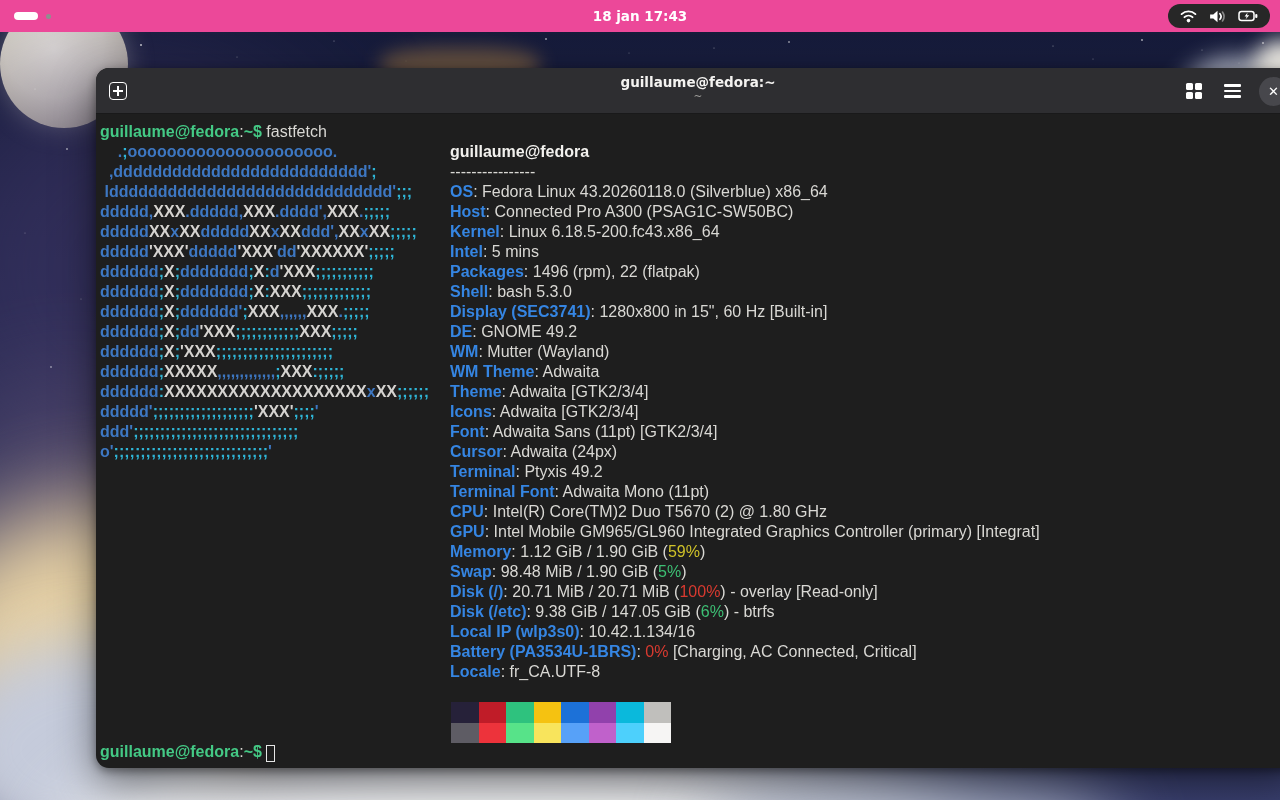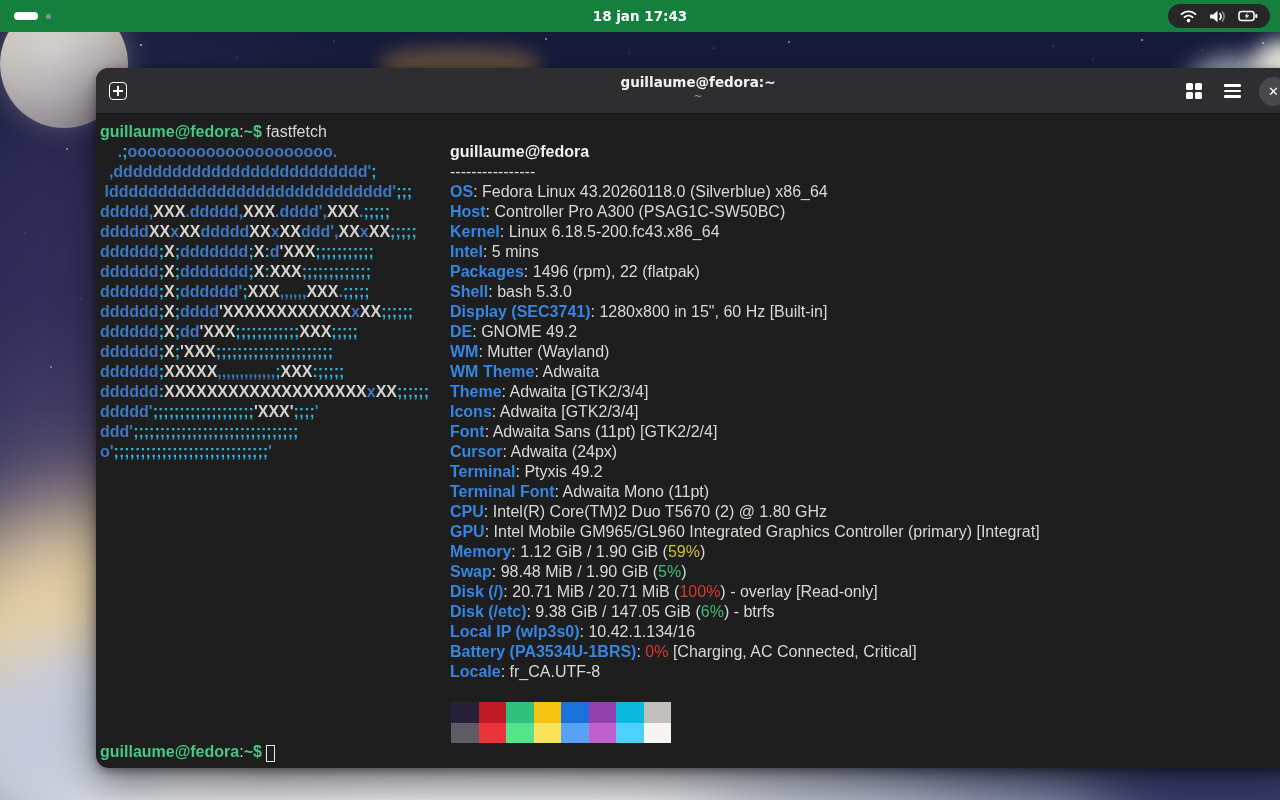--- a/index.html
+++ b/index.html
@@ -32,21 +32,21 @@
     1238px 62px 0 -.5px rgba(255,255,255,.5),1262px 42px 0 0 rgba(255,255,255,.6),
     34px 88px 0 -.5px rgba(255,255,255,.5),66px 148px 0 0 rgba(255,255,255,.55),
     24px 232px 0 -.5px rgba(255,255,255,.45),80px 298px 0 -.5px rgba(255,255,255,.5),
     50px 366px 0 0 rgba(255,255,255,.45),1198px 142px 0 -.5px rgba(255,255,255,.5),
     1234px 206px 0 0 rgba(255,255,255,.5),1266px 282px 0 -.5px rgba(255,255,255,.45),
     1206px 356px 0 -.5px rgba(255,255,255,.4),1250px 430px 0 0 rgba(255,255,255,.45);}
   .watermark{position:absolute;left:1150px;top:716px;font-size:27px;letter-spacing:.5px;
     color:#4a7cba;font-weight:500;}
 
   
-  .topbar{position:absolute;left:0;top:0;width:1280px;height:32px;background:#15803d;z-index:30;}
+  .topbar{position:absolute;left:0;top:0;width:1280px;height:32px;background:#ec4899;z-index:30;}
   .ws{position:absolute;left:14px;top:0;height:32px;display:flex;align-items:center;gap:8px;}
   .pill{display:inline-block;width:24px;height:8px;border-radius:4px;background:#fff;}
   .dot{display:inline-block;width:5px;height:5px;border-radius:50%;background:#8f8f8f;}
   .clock{position:absolute;left:0;right:0;top:0;height:32px;display:flex;align-items:center;justify-content:center;
     color:#fff;font-size:13.5px;font-weight:bold;}
   .tray{position:absolute;right:10px;top:4px;height:24px;border-radius:12px;background:#272727;
     display:flex;align-items:center;gap:11px;padding:0 12px;}
   .tray svg{display:block;}
 
   
@@ -144,48 +144,48 @@
 
     <div class="term-body">
       <pre class="tline" style="top:8px"><span class="pg">guillaume@fedora</span><span class="fg">:</span><span class="pg">~</span><span class="pg">$</span><span class="fg"> </span><span class="fg">fastfetch</span></pre>
 
       <div class="artblock">
           <div class="art-line"><span class="ab">    .</span><span class="ac">;</span><span class="ab">ooooooooooooooooooooo.</span></div>
           <div class="art-line"><span class="ab">  ,dddddddddddddddddddddddddd'</span><span class="ac">;</span></div>
           <div class="art-line"><span class="ab"> lddddddddddddddddddddddddddddd'</span><span class="ac">;;;</span></div>
           <div class="art-line"><span class="ab">ddddd,</span><span class="aw">XXX</span><span class="ab">.ddddd,</span><span class="aw">XXX</span><span class="ab">.dddd',</span><span class="aw">XXX</span><span class="ab">.</span><span class="ac">;;;;;</span></div>
           <div class="art-line"><span class="ab">ddddd</span><span class="aw">XX</span><span class="ab">x</span><span class="aw">XX</span><span class="ab">ddddd</span><span class="aw">XX</span><span class="ab">x</span><span class="aw">XX</span><span class="ab">ddd',</span><span class="aw">XX</span><span class="ab">x</span><span class="aw">XX</span><span class="ac">;;;;;</span></div>
+          <div class="art-line"><span class="ab">ddddd</span><span class="aw">'XXX'</span><span class="ab">ddddd</span><span class="aw">'XXX'</span><span class="ab">dd</span><span class="aw">'XXXXXX'</span><span class="ac">;;;;;</span></div>
           <div class="art-line"><span class="ab">dddddd</span><span class="ac">;</span><span class="aw">X</span><span class="ac">;</span><span class="ab">ddddddd</span><span class="ac">;</span><span class="aw">X</span><span class="ac">:</span><span class="ab">d</span><span class="aw">'XXX</span><span class="ac">;;;;;;;;;;;</span></div>
           <div class="art-line"><span class="ab">dddddd</span><span class="ac">;</span><span class="aw">X</span><span class="ac">;</span><span class="ab">ddddddd</span><span class="ac">;</span><span class="aw">X</span><span class="ac">:</span><span class="aw">XXX</span><span class="ac">;;;;;;;;;;;;;</span></div>
           <div class="art-line"><span class="ab">dddddd</span><span class="ac">;</span><span class="aw">X</span><span class="ac">;</span><span class="ab">dddddd'</span><span class="ac">;</span><span class="aw">XXX</span><span class="ab">,,,,,,</span><span class="aw">XXX</span><span class="ab">.</span><span class="ac">;;;;;</span></div>
-          <div class="art-line"><span class="ab">dddddd</span><span class="ac">;</span><span class="aw">X</span><span class="ac">;</span><span class="ab">dddd</span><span class="aw">'XXXXXXXXXXXX</span><span class="ab">x</span><span class="aw">XX</span><span class="ac">;;;;;;</span></div>
           <div class="art-line"><span class="ab">dddddd</span><span class="ac">;</span><span class="aw">X</span><span class="ac">;</span><span class="ab">dd</span><span class="aw">'XXX</span><span class="ac">;;;;;;;;;;;;</span><span class="aw">XXX</span><span class="ac">;;;;;</span></div>
           <div class="art-line"><span class="ab">dddddd</span><span class="ac">;</span><span class="aw">X</span><span class="ac">;</span><span class="aw">'XXX</span><span class="ac">;;;;;;;;;;;;;;;;;;;;;;</span></div>
           <div class="art-line"><span class="ab">dddddd</span><span class="ac">;</span><span class="aw">XXXXX</span><span class="ab">,,,,,,,,,,,,,</span><span class="ac">;</span><span class="aw">XXX</span><span class="ac">:;;;;;</span></div>
           <div class="art-line"><span class="ab">dddddd</span><span class="ac">:</span><span class="aw">XXXXXXXXXXXXXXXXXXX</span><span class="ab">x</span><span class="aw">XX</span><span class="ac">;;;;;;</span></div>
           <div class="art-line"><span class="ab">ddddd'</span><span class="ac">;;;;;;;;;;;;;;;;;;;</span><span class="aw">'XXX'</span><span class="ac">;;;;</span><span class="ab">'</span></div>
           <div class="art-line"><span class="ab">ddd'</span><span class="ac">;;;;;;;;;;;;;;;;;;;;;;;;;;;;;;;</span></div>
           <div class="art-line"><span class="ab">o'</span><span class="ac">;;;;;;;;;;;;;;;;;;;;;;;;;;;;;</span><span class="ab">'</span></div>
         </div>
       <div class="infoblock">
           <div class="iline ititle">guillaume@fedora</div>
           <div class="iline fg">----------------</div>
           <div class="iline"><span class="k">OS</span><span class="fg">:</span><span class="fg"> Fedora Linux 43.20260118.0 (Silverblue) x86_64</span></div>
-          <div class="iline"><span class="k">Host</span><span class="fg">:</span><span class="fg"> Controller Pro A300 (PSAG1C-SW50BC)</span></div>
+          <div class="iline"><span class="k">Host</span><span class="fg">:</span><span class="fg"> Connected Pro A300 (PSAG1C-SW50BC)</span></div>
           <div class="iline"><span class="k">Kernel</span><span class="fg">:</span><span class="fg"> Linux 6.18.5-200.fc43.x86_64</span></div>
           <div class="iline"><span class="k">Intel</span><span class="fg">:</span><span class="fg"> 5 mins</span></div>
           <div class="iline"><span class="k">Packages</span><span class="fg">:</span><span class="fg"> 1496 (rpm), 22 (flatpak)</span></div>
           <div class="iline"><span class="k">Shell</span><span class="fg">:</span><span class="fg"> bash 5.3.0</span></div>
           <div class="iline"><span class="k">Display (SEC3741)</span><span class="fg">:</span><span class="fg"> 1280x800 in 15", 60 Hz [Built-in]</span></div>
           <div class="iline"><span class="k">DE</span><span class="fg">:</span><span class="fg"> GNOME 49.2</span></div>
           <div class="iline"><span class="k">WM</span><span class="fg">:</span><span class="fg"> Mutter (Wayland)</span></div>
           <div class="iline"><span class="k">WM Theme</span><span class="fg">:</span><span class="fg"> Adwaita</span></div>
           <div class="iline"><span class="k">Theme</span><span class="fg">:</span><span class="fg"> Adwaita [GTK2/3/4]</span></div>
           <div class="iline"><span class="k">Icons</span><span class="fg">:</span><span class="fg"> Adwaita [GTK2/3/4]</span></div>
-          <div class="iline"><span class="k">Font</span><span class="fg">:</span><span class="fg"> Adwaita Sans (11pt) [GTK2/2/4]</span></div>
+          <div class="iline"><span class="k">Font</span><span class="fg">:</span><span class="fg"> Adwaita Sans (11pt) [GTK2/3/4]</span></div>
           <div class="iline"><span class="k">Cursor</span><span class="fg">:</span><span class="fg"> Adwaita (24px)</span></div>
           <div class="iline"><span class="k">Terminal</span><span class="fg">:</span><span class="fg"> Ptyxis 49.2</span></div>
           <div class="iline"><span class="k">Terminal Font</span><span class="fg">:</span><span class="fg"> Adwaita Mono (11pt)</span></div>
           <div class="iline"><span class="k">CPU</span><span class="fg">:</span><span class="fg"> Intel(R) Core(TM)2 Duo T5670 (2) @ 1.80 GHz</span></div>
           <div class="iline"><span class="k">GPU</span><span class="fg">:</span><span class="fg"> Intel Mobile GM965/GL960 Integrated Graphics Controller (primary) [Integrat]</span></div>
           <div class="iline"><span class="k">Memory</span><span class="fg">:</span><span class="fg"> 1.12 GiB / 1.90 GiB (</span><span class="yel">59%</span><span class="fg">)</span></div>
           <div class="iline"><span class="k">Swap</span><span class="fg">:</span><span class="fg"> 98.48 MiB / 1.90 GiB (</span><span class="grn">5%</span><span class="fg">)</span></div>
           <div class="iline"><span class="k">Disk (/)</span><span class="fg">:</span><span class="fg"> 20.71 MiB / 20.71 MiB (</span><span class="red">100%</span><span class="fg">) - overlay [Read-only]</span></div>
           <div class="iline"><span class="k">Disk (/etc)</span><span class="fg">:</span><span class="fg"> 9.38 GiB / 147.05 GiB (</span><span class="grn">6%</span><span class="fg">) - btrfs</span></div>
           <div class="iline"><span class="k">Local IP (wlp3s0)</span><span class="fg">:</span><span class="fg"> 10.42.1.134/16</span></div>

